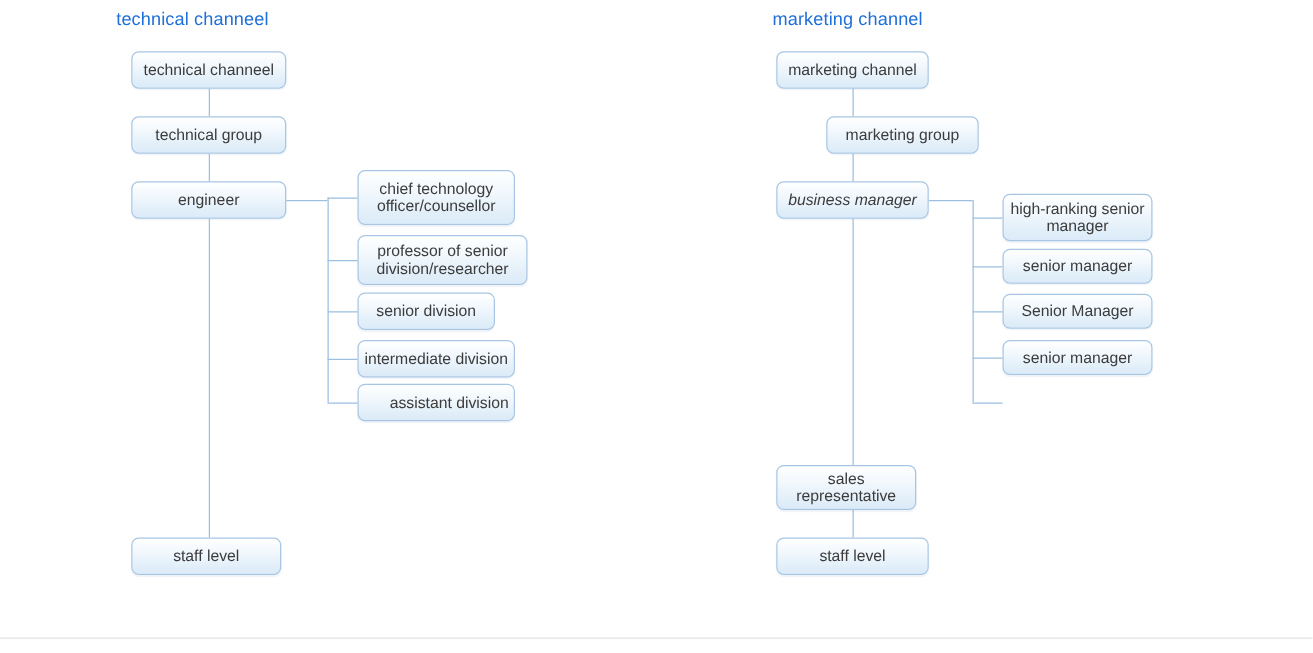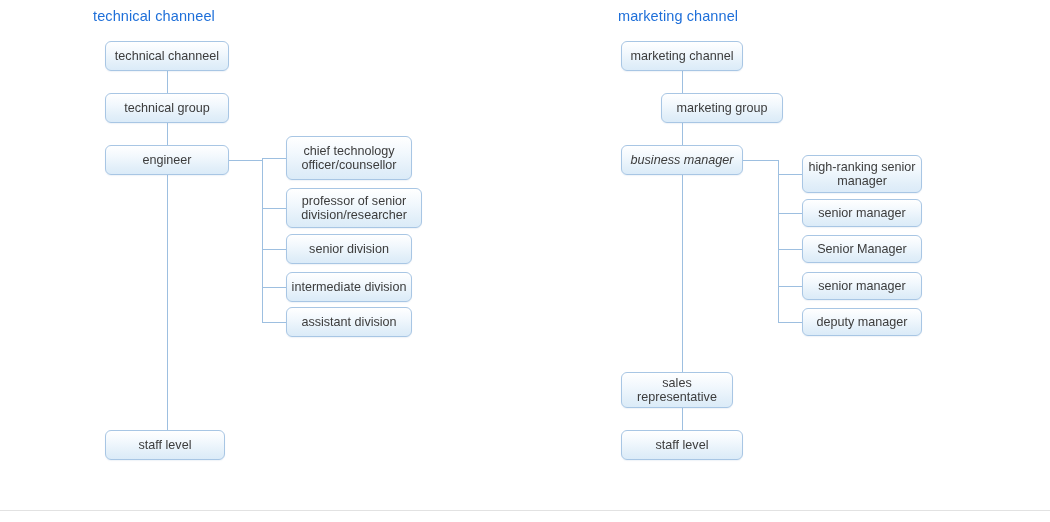--- a/index.html
+++ b/index.html
@@ -98,29 +98,29 @@
     <div class="conn-v" style="left: 262px; top: 158px; height: 164px; background: rgb(157, 191, 224);"></div>
     <div class="conn-h" style="left: 262px; top: 158px; width: 24px; background: rgb(157, 191, 224);"></div>
     <div class="node" style="left: 286px; top: 136px; width: 126px; height: 44px; border-color: rgb(168, 198, 228);">
       <span>chief technology officer/counsellor</span>
     </div>
     <div class="conn-h" style="left: 262px; top: 208px; width: 24px; background: rgb(157, 191, 224);"></div>
     <div class="node" style="left: 286px; top: 188px; width: 136px; height: 40px; border-color: rgb(168, 198, 228);">
       <span>professor of senior division/researcher</span>
     </div>
     <div class="conn-h" style="left: 262px; top: 249px; width: 24px; background: rgb(157, 191, 224);"></div>
-    <div class="node" style="left: 286px; top: 234px; width: 126px; height: 30px; border-color: rgb(168, 198, 228);">
+    <div class="node" style="left: 286px; top: 234px; width: 110px; height: 30px; border-color: rgb(168, 198, 228);">
       <span>senior division</span>
     </div>
     <div class="conn-h" style="left: 262px; top: 287px; width: 24px; background: rgb(157, 191, 224);"></div>
     <div class="node" style="left: 286px; top: 272px; width: 126px; height: 30px; border-color: rgb(168, 198, 228);">
       <span>intermediate division</span>
     </div>
     <div class="conn-h" style="left: 262px; top: 322px; width: 24px; background: rgb(157, 191, 224);"></div>
-    <div class="node" style="left: 286px; top: 307px; width: 126px; height: 30px; border-color: rgb(168, 198, 228);">
+    <div class="node" style="left: 286px; top: 307px; width: 126px; height: 30px; border-color: rgb(168, 198, 228); text-align: right;">
       <span>assistant division</span>
     </div>
     <div class="column-title" style="left: 618px; top: 8px; color: rgb(30, 111, 217);">marketing channel</div>
     <div class="conn-v" style="left: 682px; top: 71px; height: 22px; background: rgb(157, 191, 224);"></div>
     <div class="conn-v" style="left: 682px; top: 123px; height: 22px; background: rgb(157, 191, 224);"></div>
     <div class="conn-v" style="left: 682px; top: 175px; height: 197px; background: rgb(157, 191, 224);"></div>
     <div class="conn-v" style="left: 682px; top: 408px; height: 22px; background: rgb(157, 191, 224);"></div>
     <div class="node" style="left: 621px; top: 41px; width: 122px; height: 30px; border-color: rgb(168, 198, 228);">
       <span>marketing channel</span>
     </div>
@@ -148,18 +148,15 @@
     </div>
     <div class="conn-h" style="left: 778px; top: 249px; width: 24px; background: rgb(157, 191, 224);"></div>
     <div class="node" style="left: 802px; top: 235px; width: 120px; height: 28px; border-color: rgb(168, 198, 228);">
       <span>Senior Manager</span>
     </div>
     <div class="conn-h" style="left: 778px; top: 286px; width: 24px; background: rgb(157, 191, 224);"></div>
     <div class="node" style="left: 802px; top: 272px; width: 120px; height: 28px; border-color: rgb(168, 198, 228);">
       <span>senior manager</span>
     </div>
     <div class="conn-h" style="left: 778px; top: 322px; width: 24px; background: rgb(157, 191, 224);"></div>
-    <div class="node" style="left: 802px; top: 308px; width: 120px; height: 28px; border-color: rgb(168, 198, 228);">
-      <span>deputy manager</span>
-    </div>
   </div>
 
 <div class="footer-rule" id="footer-rule" style="top: 510px; background: rgb(226, 226, 226);"></div>
 
 </body></html>

